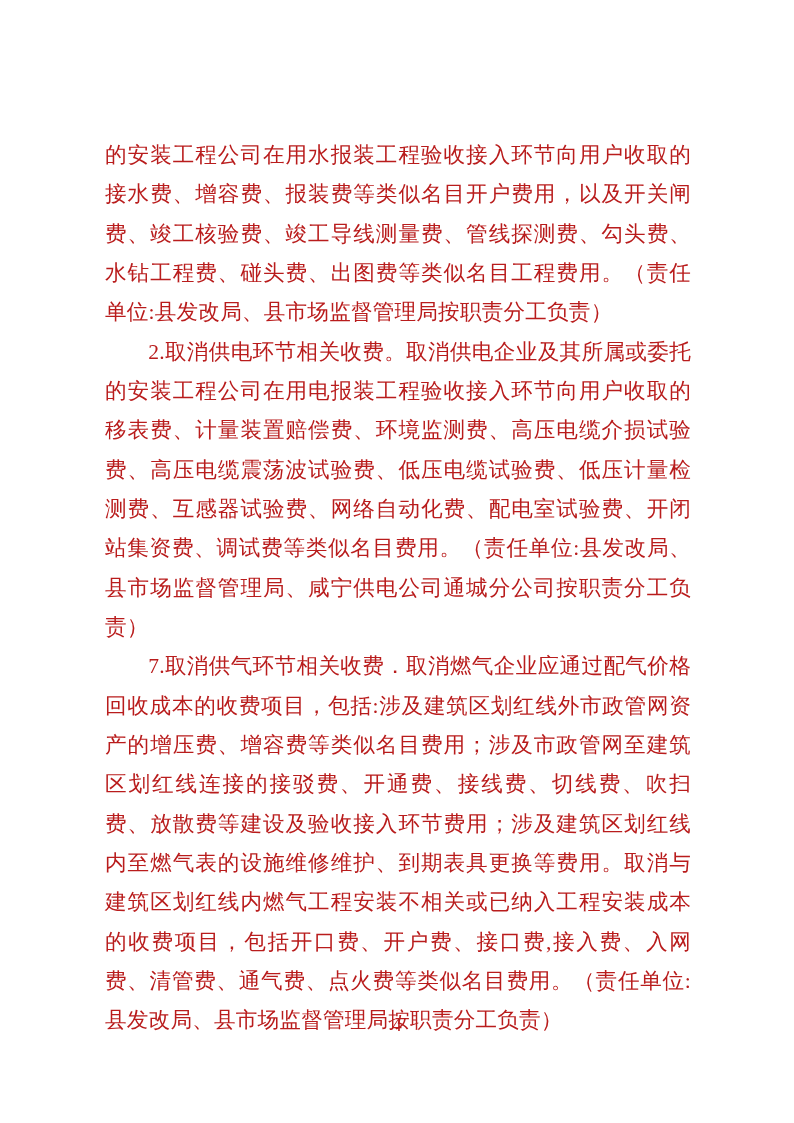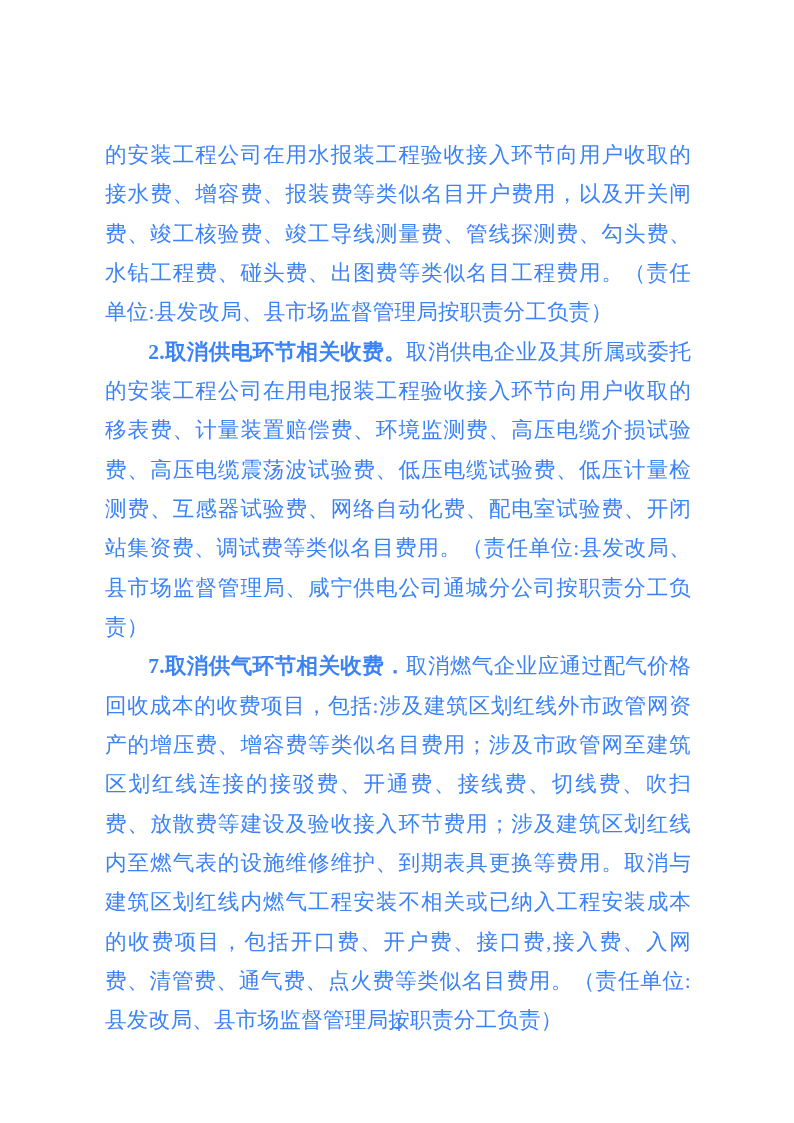--- a/index.html
+++ b/index.html
@@ -5,21 +5,21 @@
   html, body {
     margin: 0;
     padding: 0;
     background: #ffffff;
   }
   .page {
     position: relative;
     width: 794px;
     height: 1123px;
     background: #ffffff;
-    color: #3b82f6;
+    color: #b91c1c;
     font-family: "Liberation Serif", "DejaVu Serif", serif;
     overflow: hidden;
   }
   .content {
     position: absolute;
     left: 105px;
     top: 136px;
     width: 586px;
     font-size: 21.6px;
     line-height: 39.33px;
@@ -30,21 +30,21 @@
   }
   .para {
     margin: 0;
     padding: 0;
     text-indent: 2em;
   }
   .para.no-indent {
     text-indent: 0;
   }
   .para-lead {
-    font-weight: bold;
+    font-weight: normal;
   }
   .footer {
     position: absolute;
     left: 0;
     top: 1014px;
     width: 794px;
     text-align: center;
   }
   .pageno {
     font-size: 19px;

